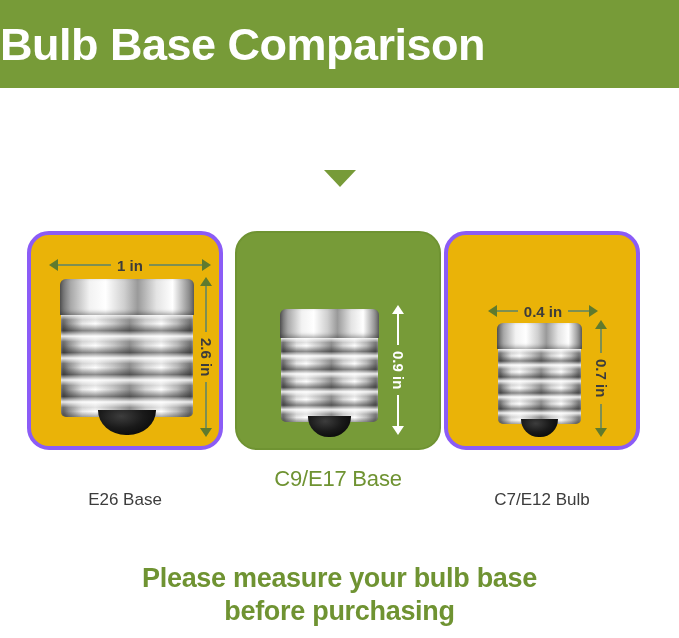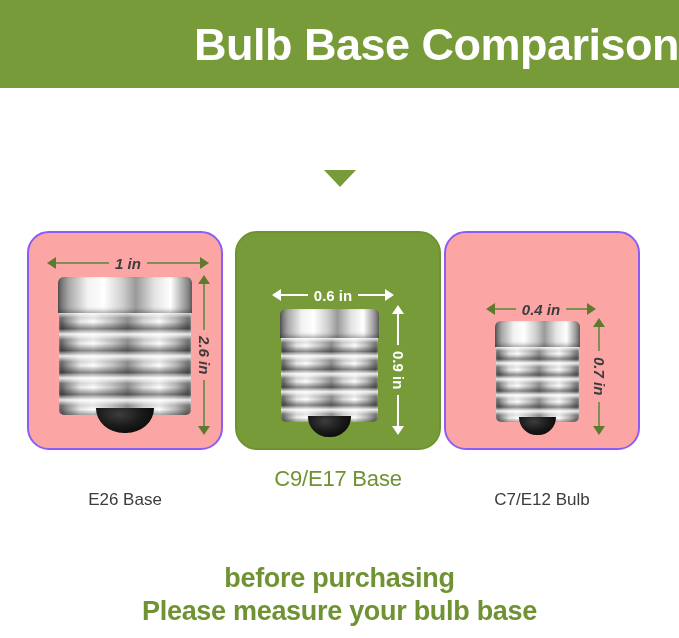--- a/index.html
+++ b/index.html
@@ -8,21 +8,21 @@
     background:#ffffff;
     font-family:"Liberation Sans", sans-serif;
     overflow:hidden;
     position:relative;
   }
 
   
   .header{
     position:absolute;left:0;top:0;width:679px;height:88px;
     background:#779B38;
-    display:flex;align-items:center;justify-content:flex-end;
+    display:flex;align-items:center;justify-content:flex-start;
   }
   .header-title{
     color:#ffffff;
     font-size:45px;
     font-weight:bold;
     letter-spacing:-0.5px;
     line-height:1;
     white-space:nowrap;
   }
 
@@ -48,23 +48,22 @@
   
   .cards{
     position:absolute;left:0;top:231px;width:679px;height:219px;
   }
   .card{
     position:absolute;top:0;height:219px;
     border-radius:22px;
     box-sizing:border-box;
   }
   .card-plain{
-    border:2px solid #8b5cf6;
-    background:#fca5a5;
-    font-style:italic;
+    border:4px solid #8b5cf6;
+    background:#eab308;
   }
   .card-highlight{
     border:2px solid #6F9332;
     background:#779B38;
   }
   .card-1{left:27px;width:196px;}
   .card-2{left:235px;width:206px;}
   .card-3{left:444px;width:196px;}
 
   
@@ -236,27 +235,20 @@
       <span class="arw arw-up"></span>
       <span class="line"></span>
       <span class="lbl">2.6 in</span>
       <span class="line"></span>
       <span class="arw arw-down"></span>
     </div>
   </div>
 
   <div class="card card-highlight card-2">
 
-    <div class="dim-h w" style="left:35px;top:53px;width:122px;">
-      <span class="arw arw-left"></span>
-      <span class="line"></span>
-      <span class="lbl">0.6 in</span>
-      <span class="line"></span>
-      <span class="arw arw-right"></span>
-    </div>
 
     <div class="bulb" style="left:44px;top:77px;width:97px;height:112px;">
       <div class="bulb-body"></div>
       <div class="bulb-collar"></div>
       <div class="bulb-tip"></div>
     </div>
 
     <div class="dim-v w" style="left:152px;top:72px;height:130px;">
       <span class="arw arw-up"></span>
       <span class="line"></span>
@@ -292,15 +284,15 @@
   </div>
 </div>
 
 <div class="captions">
   <div class="caption caption-plain cap-1">E26 Base</div>
   <div class="caption caption-highlight cap-2">C9/E17 Base</div>
   <div class="caption caption-plain cap-3">C7/E12 Bulb</div>
 </div>
 
 <div class="footer">
+  <div class="footer-line">Please measure your bulb base</div>
   <div class="footer-line">before purchasing</div>
-  <div class="footer-line">Please measure your bulb base</div>
 </div>
 
 </body></html>

